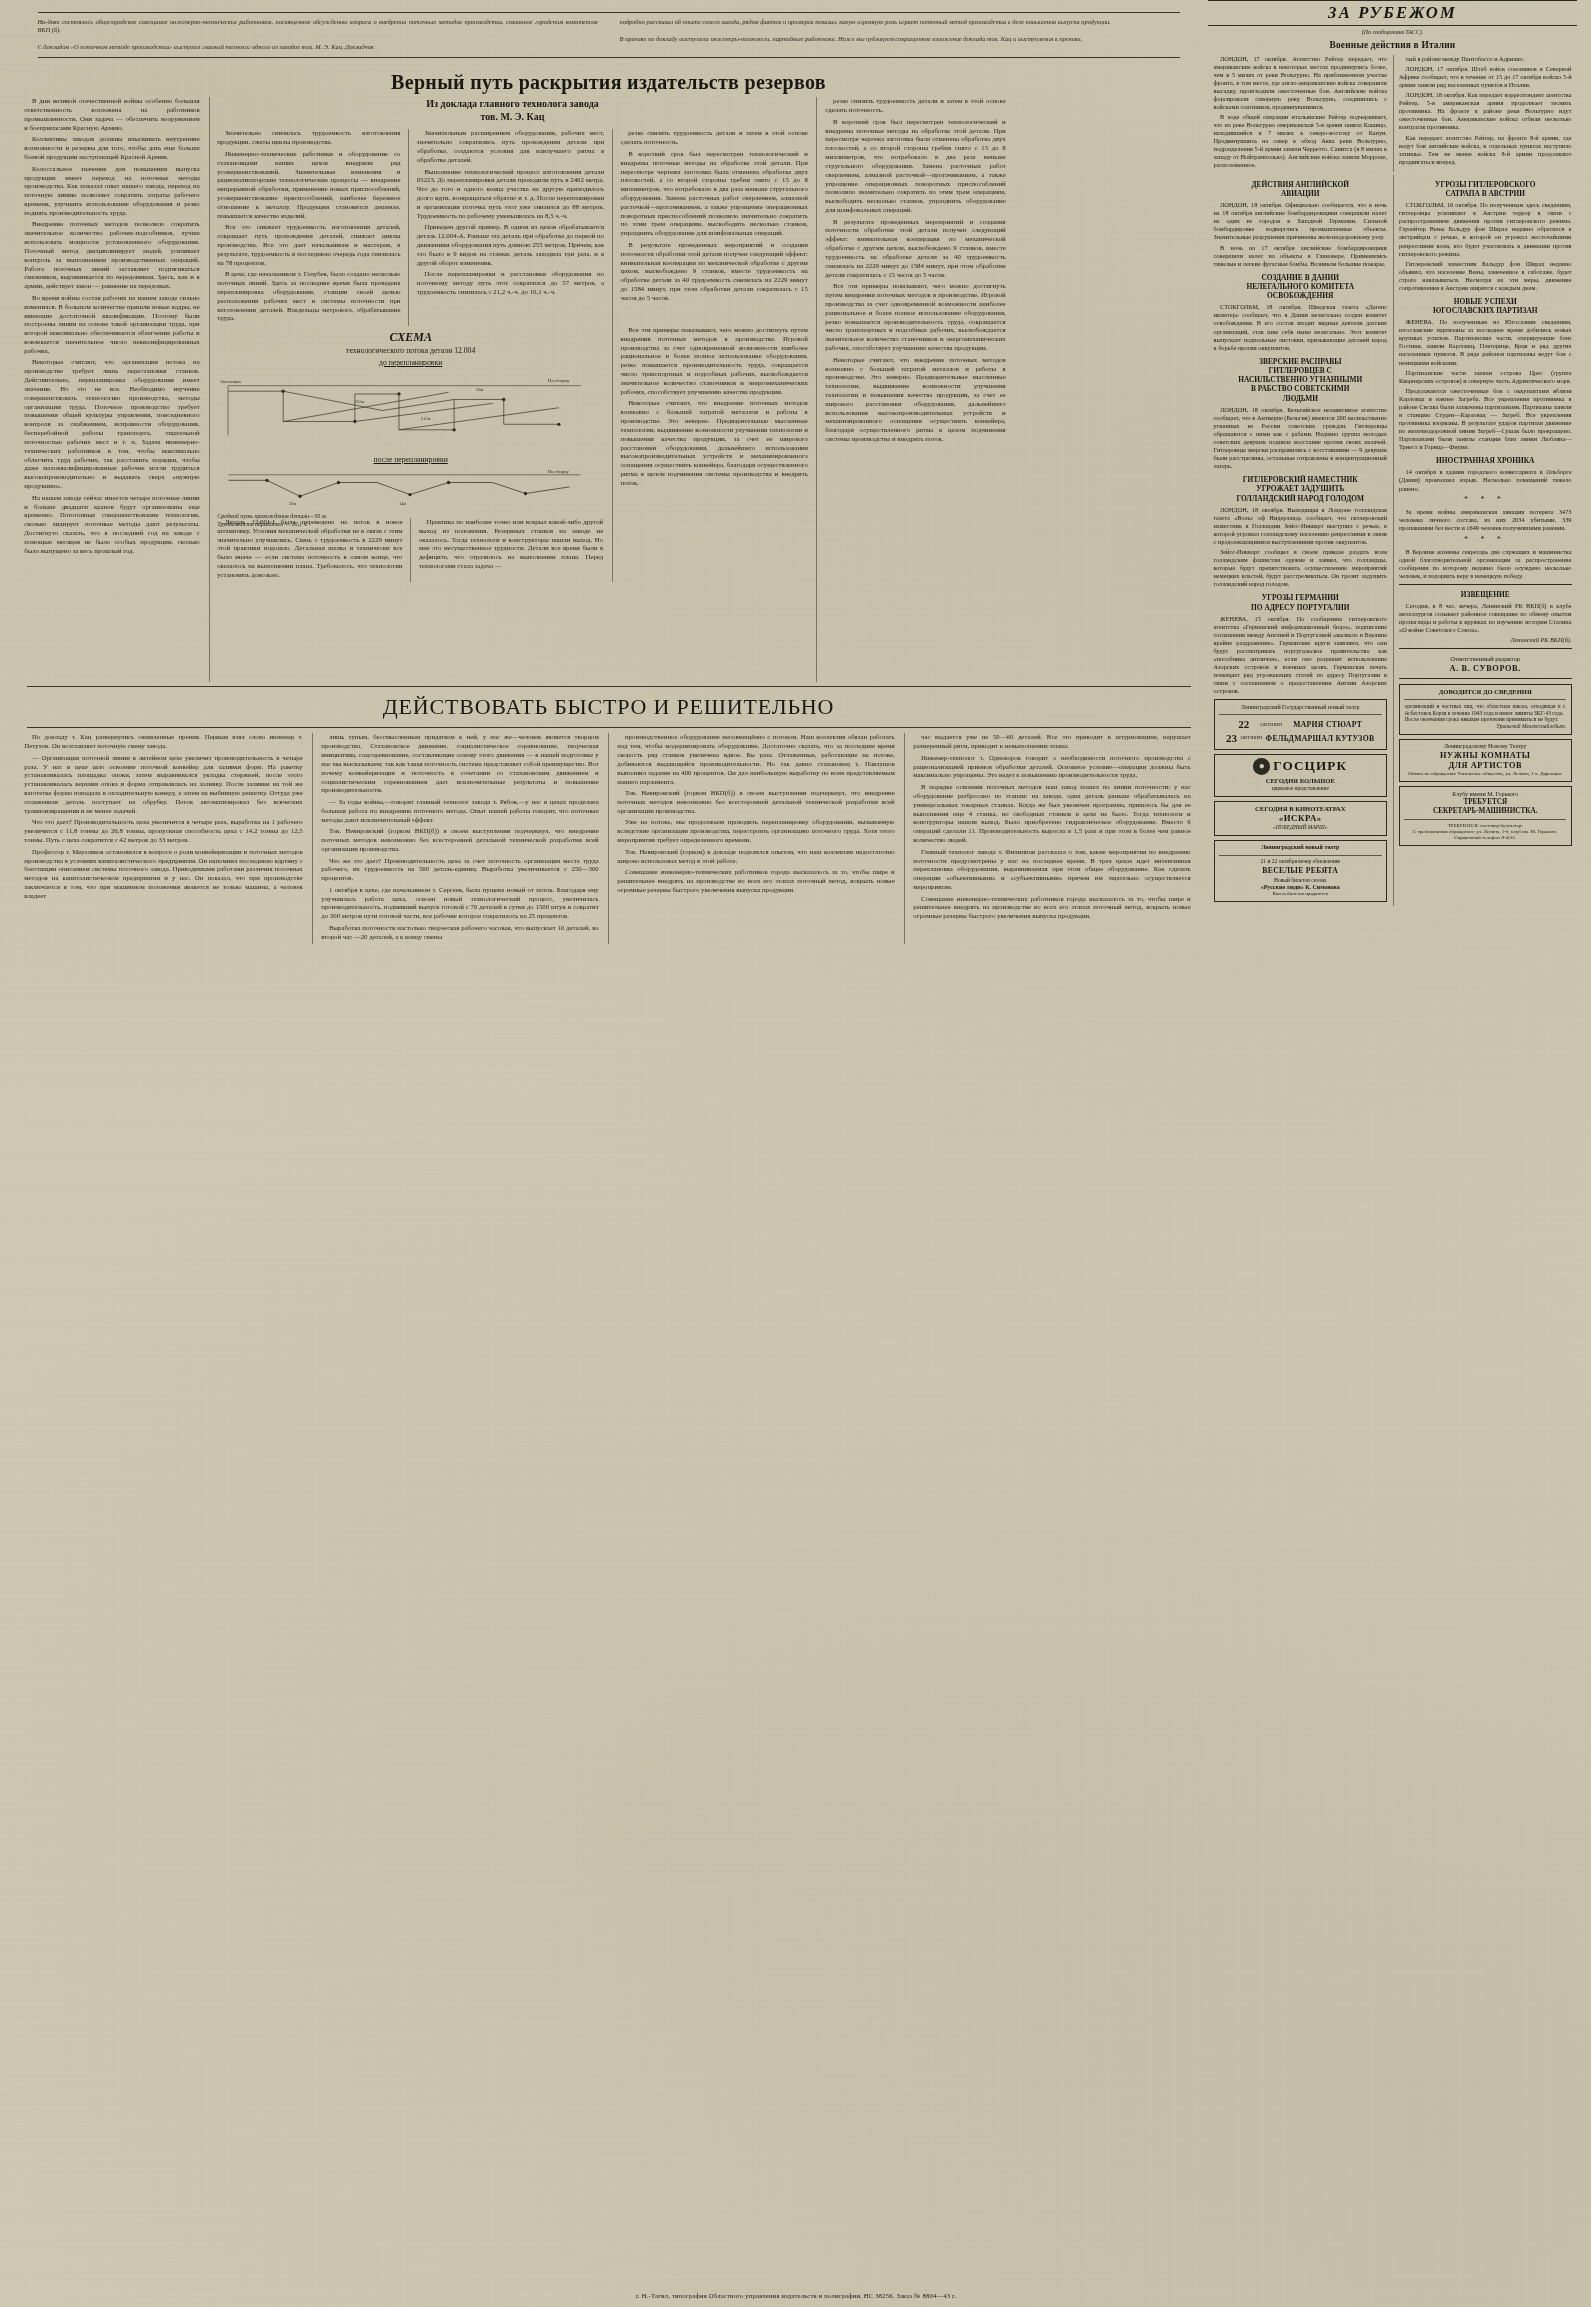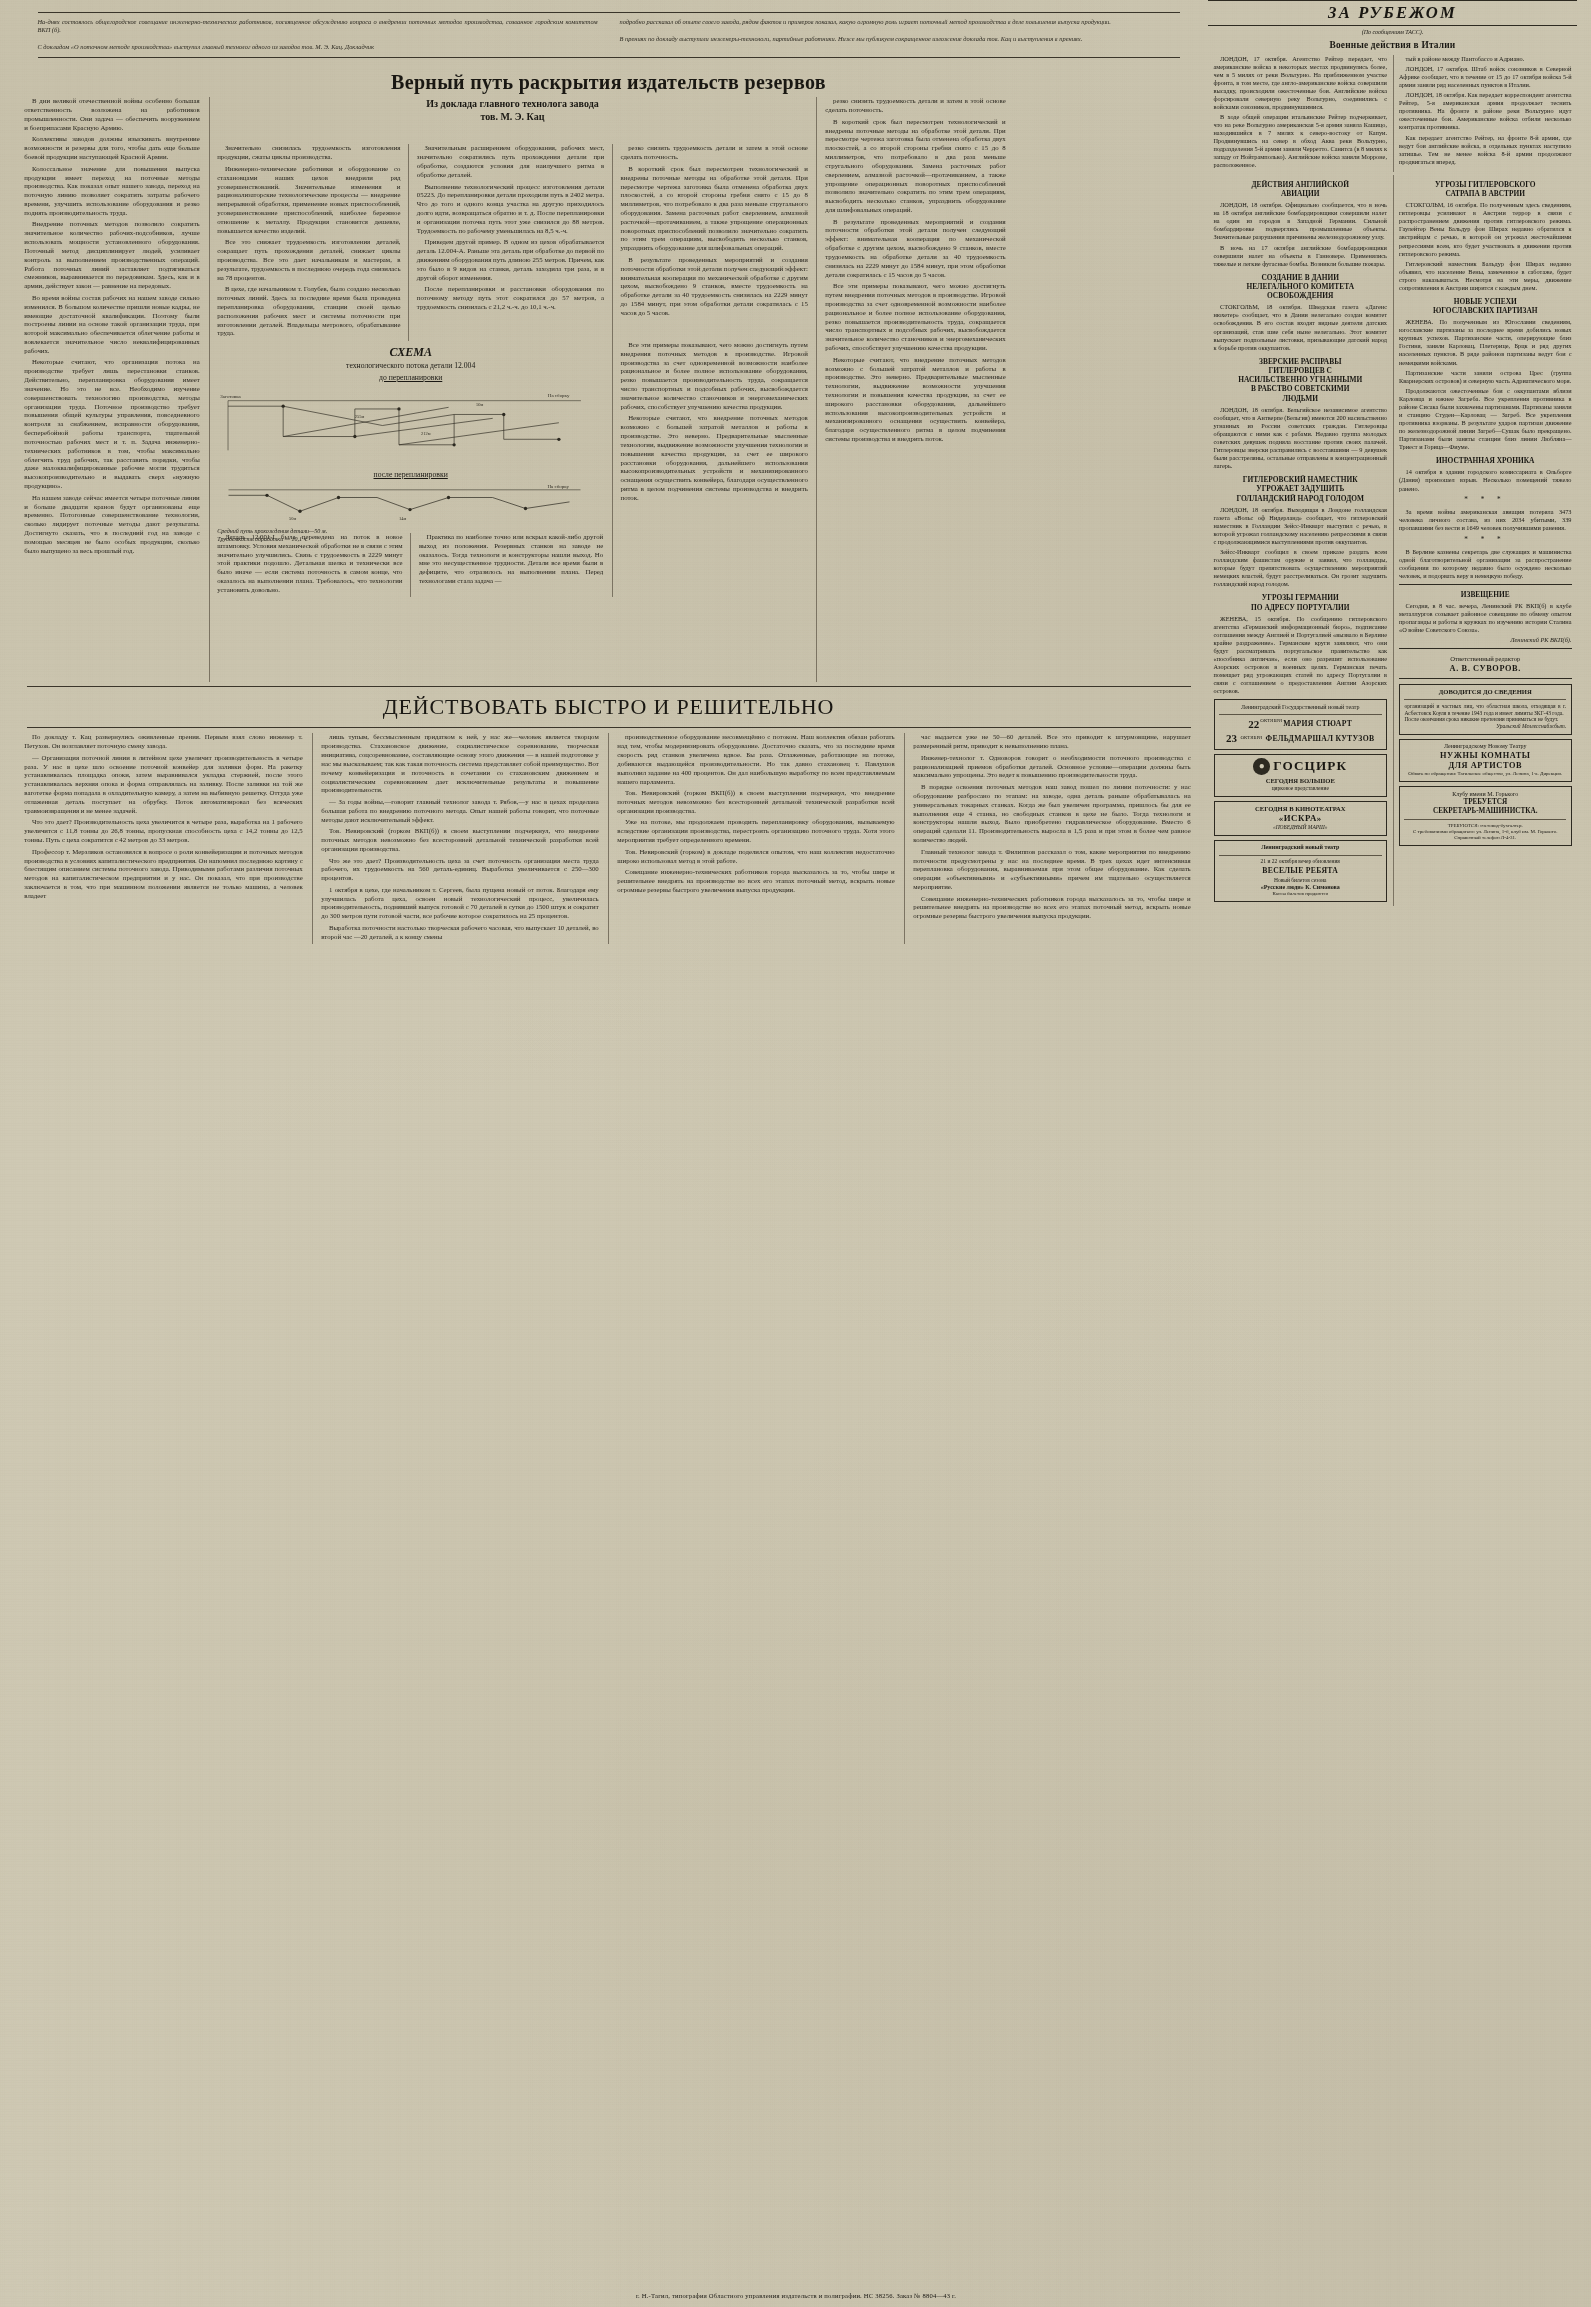--- a/index.html
+++ b/index.html
@@ -259,21 +259,21 @@
           <p>Во время войны состав рабочих на нашем заводе сильно изменился. В большом количестве пришли новые кадры, не имеющие достаточной квалификации. Поэтому были построены линии на основе такой организации труда, при которой максимально обеспечивается облегчение работы и вовлекается значительное число неквалифицированных рабочих.</p>
           <p>Некоторые считают, что организация потока на производстве требует лишь перестановки станков. Действительно, перепланировка оборудования имеет значение. Но это не все. Необходимо изучение совершенствовать технологию производства, методы организации труда. Поточное производство требует повышения общей культуры управления, повседневного контроля за снабжением, исправности оборудования, бесперебойной работы транспорта, тщательной поточностью рабочих мест и т. п. Задача инженерно-технических работников в том, чтобы максимально облегчить труд рабочих, так расставить порядки, чтобы даже малоквалифицированные рабочие могли трудиться высокопроизводительно и выдавать сверх «нужную продукцию».</p>
           <p>На нашем заводе сейчас имеется четыре поточные линии и больше двадцати кранов будут организованы еще временно. Потогонные совершенствование технологии, сколько лидирует поточные методы дают результаты. Достигнуто сказать, что в последний год на заводе с помощью месяцев не было особых продукции, сколько было выпущено за весь прошлый год.</p>
           <p></p>
         </div>
       </div>
 
       <div class="c" style="width:607px;padding:0;">
         <div style="text-align:center;">
           <div class="b" style="font-size:10px;line-height:1.3;margin-bottom:1.1px;">Из доклада главного технолога завода</div>
-          <div class="b" style="font-size:10px;margin-bottom:22px;">тов. М. Э. Кац</div>
+          <div class="b" style="font-size:10px;margin-bottom:7px;">тов. М. Э. Кац</div>
         </div>
 
         <div style="display:flex;">
           <div style="width:199px;padding:0 7.7px;box-sizing:border-box;">
             <div class="col-text">
               <p>Значительно снизилась трудоемкость изготовления продукции, сжаты циклы производства.</p>
               <p>Инженерно-технические работники и оборудование со стахановцами наших цехов внедрили ряд усовершенствований. Значительные изменения и рационализаторские технологические процессы — внедрение непрерывной обработки, применение новых приспособлений, усовершенствование приспособлений, наиболее бережное отношение к металлу. Продукция становится дешевле, повышается качество изделий.</p>
               <p>Все это снижает трудоемкость изготовления деталей, сокращает путь прохождения деталей, снижает циклы производства. Все это дает начальникам и мастерам, в результате, трудоемкость в последнюю очередь года снизилась на 78 процентов.</p>
               <p>В цехе, где начальником т. Голубев, было создано несколько поточных линий. Здесь за последние время была проведена перепланировка оборудования, станции своей целью расположения рабочих мест и системы поточности при изготовлении деталей. Владельцы метрового, обрабатывание труда.</p>
             </div>
@@ -484,21 +484,21 @@
 
         <div class="rh-sm" style="white-space:pre-line;">УГРОЗЫ ГЕРМАНИИ
 ПО АДРЕСУ ПОРТУГАЛИИ</div>
         <div class="rtext">
           <p>ЖЕНЕВА, 15 октября. По сообщению гитлеровского агентства «Германский информационный бюро», подписание соглашения между Англией и Португалией «вызвало в Берлине крайне раздражение». Германские круги заявляют, что они будут рассматривать португальское правительство как «пособника англичан», если оно разрешит использование Азорских островов в военных целях. Германская печать помещает ряд угрожающих статей по адресу Португалии в связи с соглашением о предоставлении Англии Азорских островов.</p>
         </div>
 
         <div class="adbox">
           <div>Ленинградский Государственный новый театр</div>
           <div class="hdr-rule-thin"></div>
-          <div style="display:flex;align-items:flex-start;justify-content:center;gap:1px;">
+          <div style="display:flex;align-items:center;justify-content:center;gap:11px;">
             <span class="b" style="font-size:11px;">22</span>
             <span style="font-size:5px;">ОКТЯБРЯ</span>
             <span class="bt">МАРИЯ СТЮАРТ</span>
           </div>
           <div style="display:flex;align-items:center;justify-content:center;gap:3.3px;">
             <span class="b" style="font-size:11px;">23</span>
             <span style="font-size:5px;">ОКТЯБРЯ</span>
             <span class="bt">ФЕЛЬДМАРШАЛ КУТУЗОВ</span>
           </div>
         </div>

